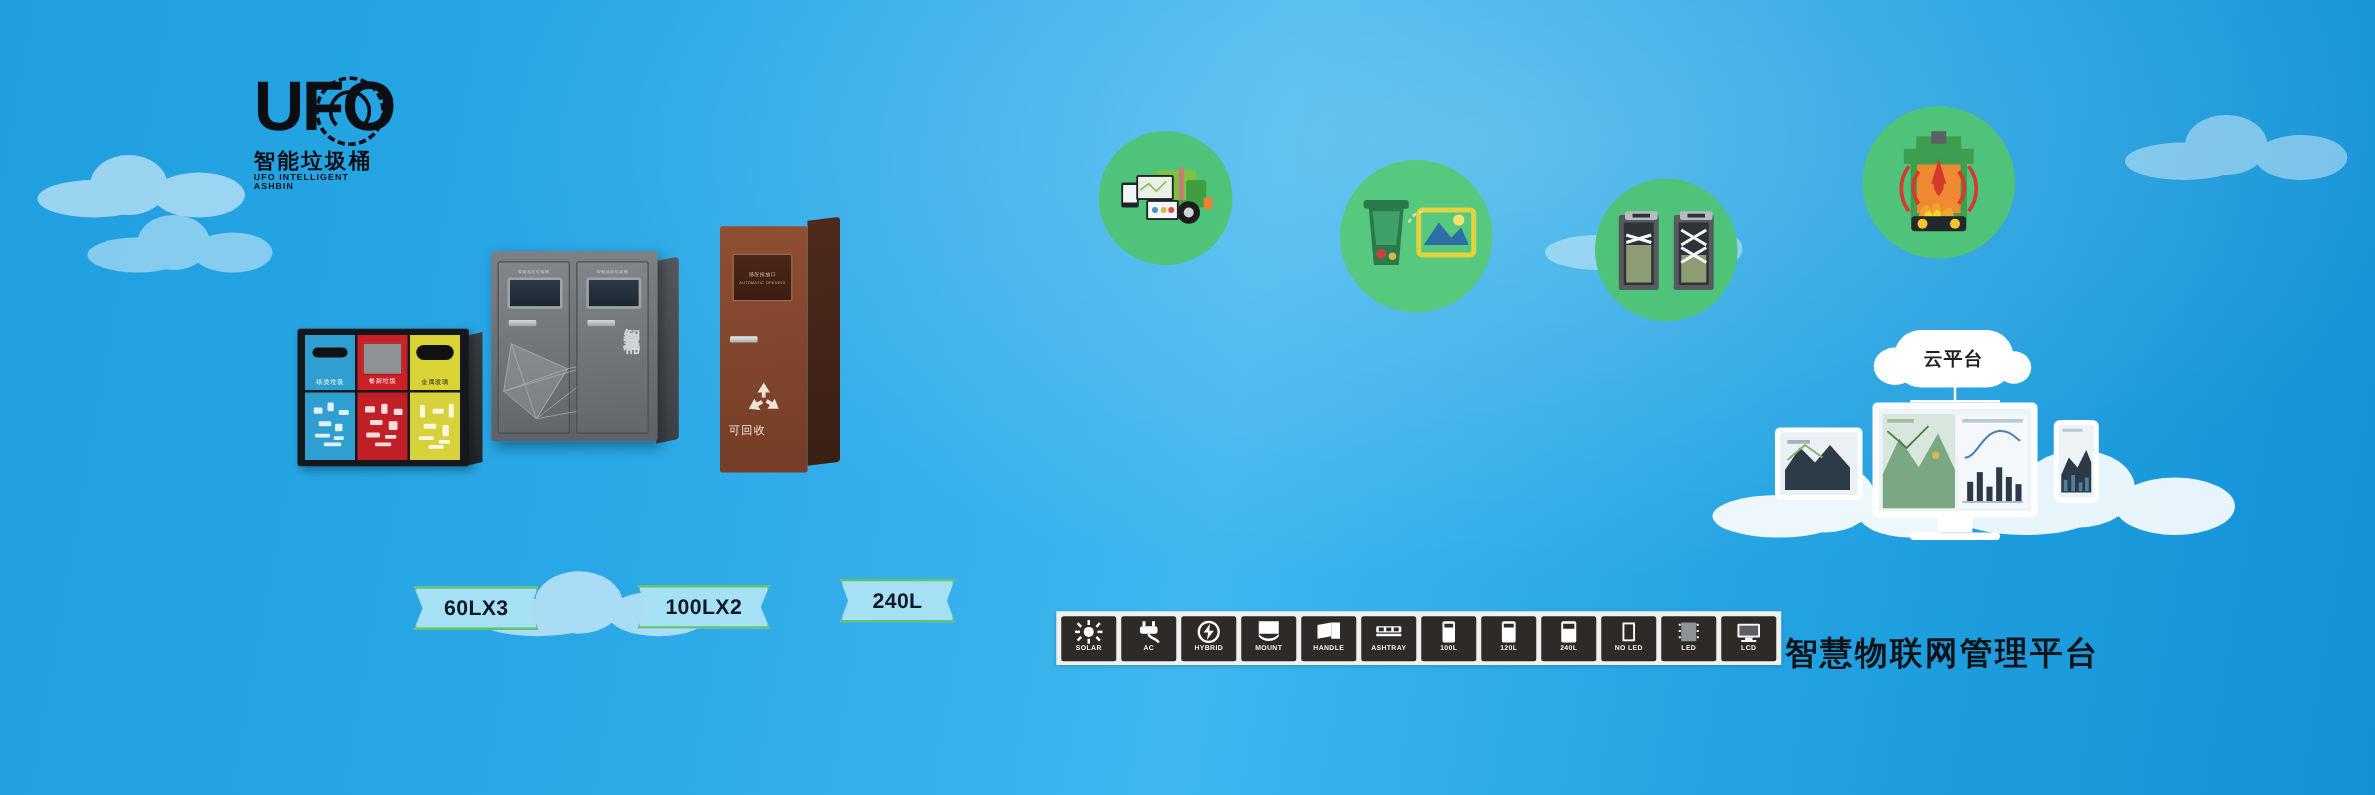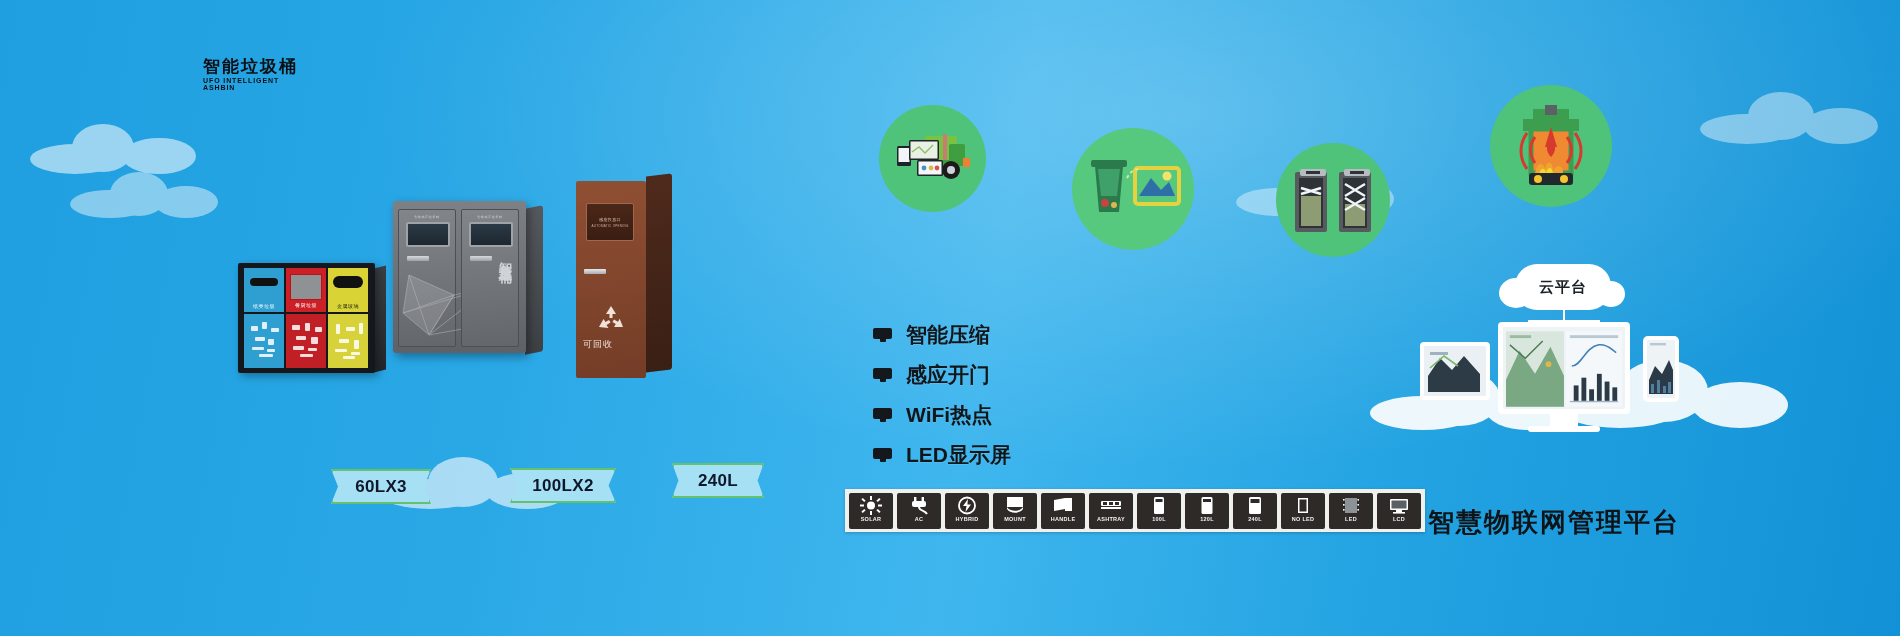--- a/index.html
+++ b/index.html
@@ -184,20 +184,24 @@
     <div class="c2" style="left:58px;top:0;width:90px;height:62px;"></div>
     <div class="c3" style="left:132px;top:22px;width:96px;height:46px;"></div>
   </div>
   <div class="cloudwrap" style="left:1370px;top:370px;width:200px;height:62px;opacity:.92;">
     <div class="c1" style="left:0;top:26px;width:106px;height:34px;"></div>
     <div class="c2" style="left:50px;top:0;width:80px;height:56px;"></div>
     <div class="c3" style="left:116px;top:20px;width:84px;height:40px;"></div>
   </div>
 
   <div class="logo">
+    <div class="logo-mark">
+      <div class="logo-uf">UFO</div>
+      <div class="logo-ring"></div>
+    </div>
     <div class="logo-cn">智能垃圾桶</div>
     <div class="logo-en">UFO INTELLIGENT ASHBIN</div>
   </div>
 
   <div class="bin-group" id="tri-bin">
     <div class="tri-side"></div>
     <div class="tri-shell"></div>
 
     <div class="tri-col" style="left:6px;">
       <div class="tri-top" style="background:#2e9fd0;">
@@ -377,38 +381,20 @@
       </g>
       <path d="M30 70 C32 60, 38 58, 40 66 C42 56, 48 58, 48 68 C52 60, 58 62, 58 70 Z" fill="#f0a32e"></path>
       <path d="M34 72 C35 64, 40 64, 41 70 C43 62, 48 64, 48 72 Z" fill="#f4d92e"></path>
       <rect x="24" y="70" width="44" height="12" rx="3" fill="#23282d"></rect>
       <circle cx="33" cy="76" r="4" fill="#f4c62e"></circle>
         <circle cx="59" cy="76" r="4" fill="#f4c62e"></circle>
     </svg>
   </div>
 
   <div class="features">
-    <div class="fcol">
-      <div class="frow">
-        <span class="fmon"></span>
-        <span class="ftxt">智能压缩</span>
-      </div>
-      <div class="frow">
-        <span class="fmon"></span>
-        <span class="ftxt">感应开门</span>
-      </div>
-      <div class="frow">
-        <span class="fmon"></span>
-        <span class="ftxt">WiFi热点</span>
-      </div>
-      <div class="frow">
-        <span class="fmon"></span>
-        <span class="ftxt">LED显示屏</span>
-      </div>
-    </div>
   </div>
 
   <div class="strip">
 
     <div class="chip">
       <span class="glyph">
         <svg width="24" height="19" viewBox="0 0 24 19">
             <g fill="#fff">
           <circle cx="12" cy="9.5" r="4"></circle>
           <rect x="11" y="0" width="2" height="4"></rect>

